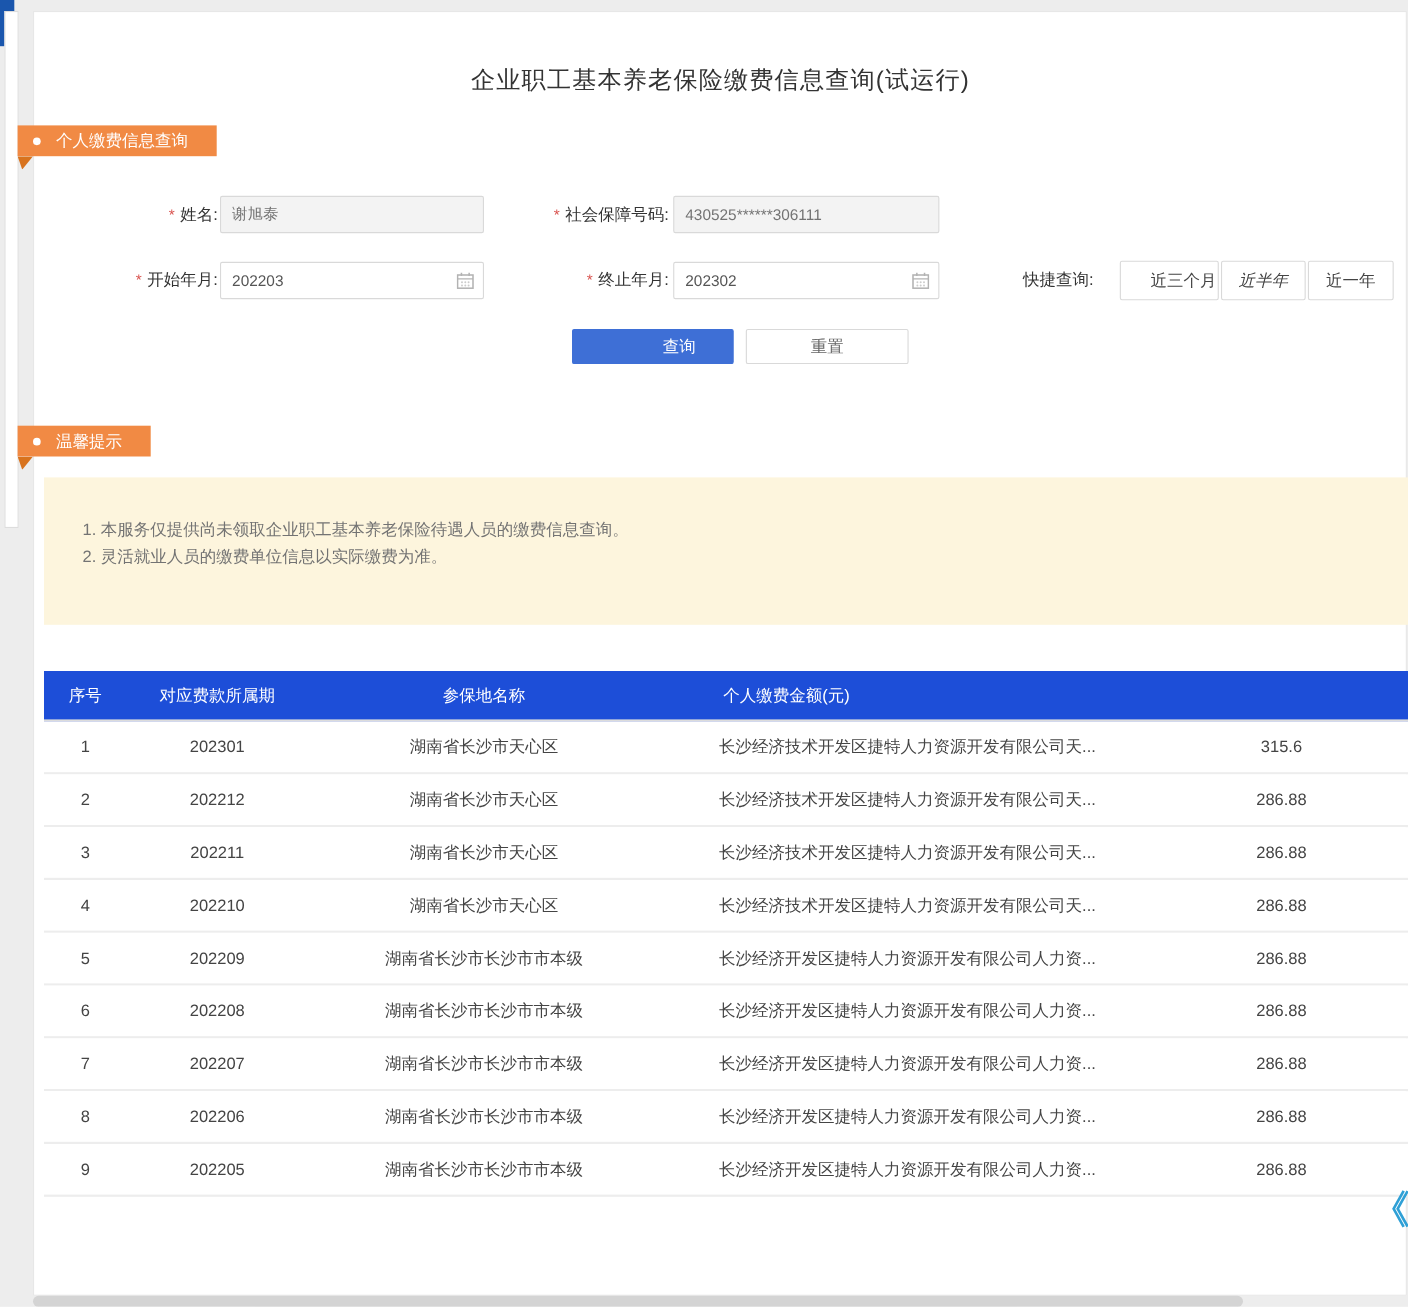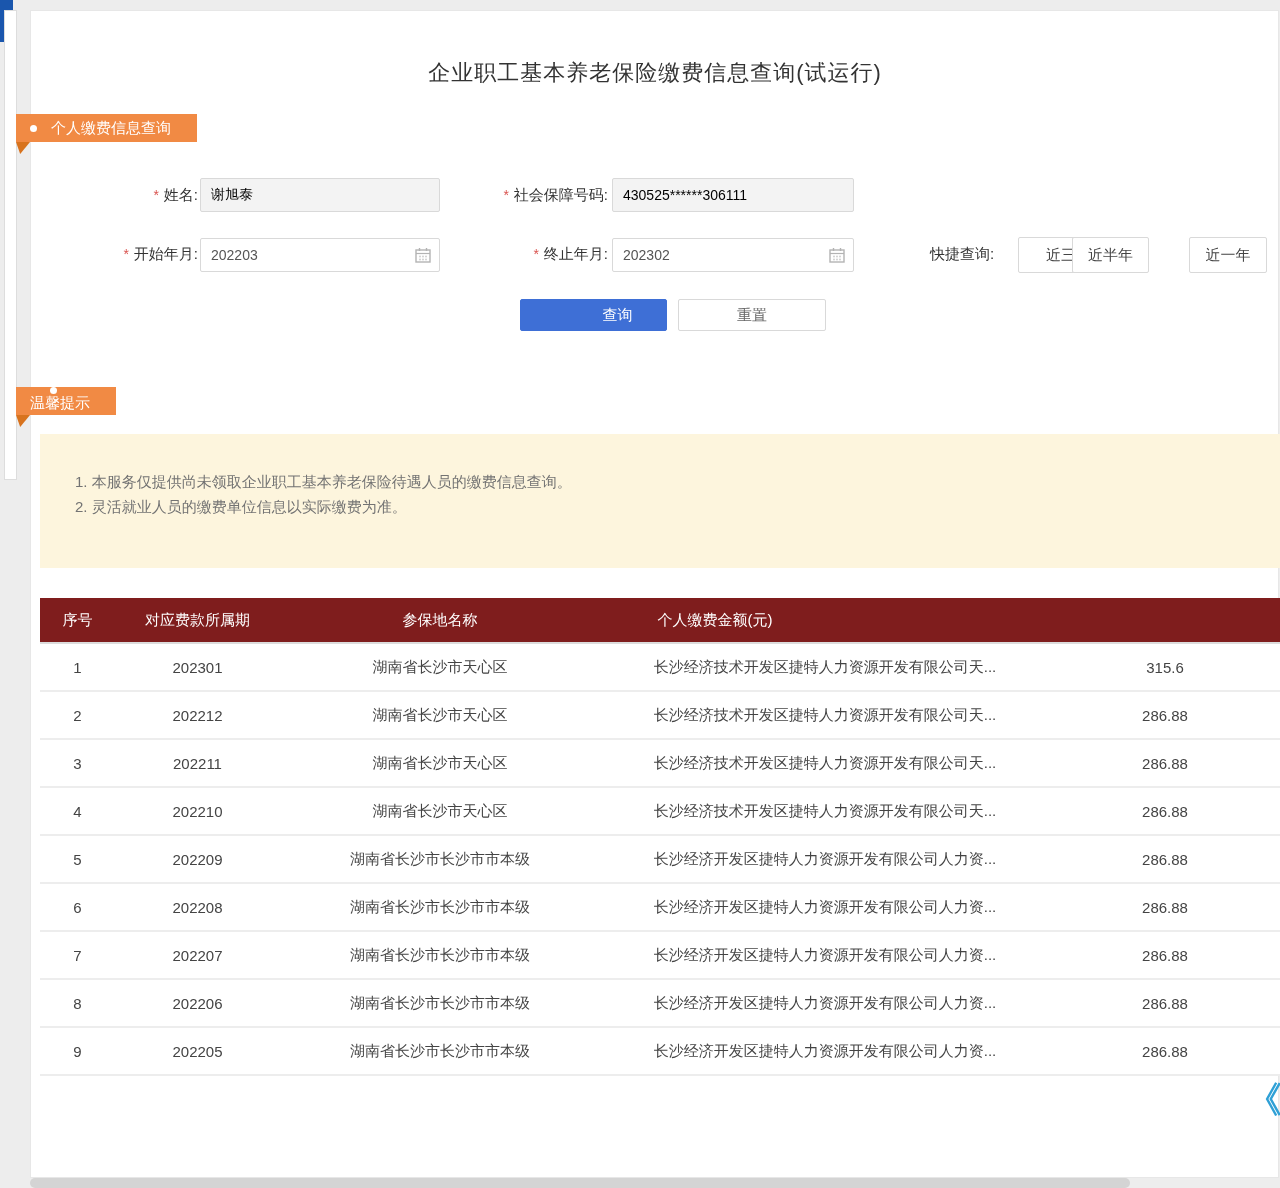--- a/index.html
+++ b/index.html
@@ -10,43 +10,43 @@
     color:#333;
   }
   .side-tab{position:absolute;left:0;top:8;width:13px;height:42px;background:#1a56ad;}
   .side-strip{position:absolute;left:4px;top:10px;width:11px;height:468px;background:#fff;border:1px solid #ddd;}
   .main{position:absolute;left:30px;top:10px;width:1249px;height:1168px;background:#fff;border:1px solid #e7e7e7;box-sizing:border-box;}
   .title{position:absolute;left:30px;top:58px;width:1250px;text-align:center;font-size:22px;color:#333;letter-spacing:1px;}
   .ribbon{position:absolute;left:16px;height:28px;background:#f18a44;color:#fff;font-size:15px;
           display:flex;align-items:center;padding:0 26px 0 14px;z-index:5;}
   .ribbon .dot{width:7px;height:7px;border-radius:50%;background:#fff;margin-right:14px;}
   .ribbon.r1{top:114px;}
-  .ribbon.r2{top:387px;flex-direction:column;}
+  .ribbon.r2{top:387px;}
   .fold{position:absolute;width:14px;height:12px;background:#d8731e;z-index:4;
         clip-path:polygon(0 0,100% 0,30% 100%);}
   .fold.f1{top:142px;left:16px;}
   .fold.f2{top:415px;left:16px;}
   .flabel{position:absolute;font-size:15px;color:#333;text-align:right;}
   .req{color:#d9534f;margin-right:5px;font-size:14px;}
   .tinput{position:absolute;height:34px;border:1px solid #d9d9d9;border-radius:2px;background:#fff;
           font-size:14px;color:#555;padding:0 10px;box-sizing:border-box;outline:none;
           font-family:"Liberation Sans","DejaVu Sans",sans-serif;}
-  .tinput.disabled{background:#f3f3f3;color:#000000;}
+  .tinput.disabled{background:#f3f3f3;color:#737373;}
   .cal{position:absolute;top:9px;right:9px;width:16px;height:16px;opacity:.75;}
   .quick-label{position:absolute;left:930px;top:245px;font-size:15px;color:#333;}
   .qbtn{position:absolute;top:237px;height:36px;background:#fff;border:1px solid #d9d9d9;border-radius:2px;
         font-size:15px;color:#444;display:flex;align-items:center;justify-content:center;cursor:pointer;box-sizing:border-box;}
   .btn{position:absolute;top:299px;height:32px;border-radius:2px;font-size:15px;display:flex;align-items:center;justify-content:center;cursor:pointer;box-sizing:border-box;}
   .btn.primary{left:520px;width:147px;background:#3e6fd6;color:#fff;border:1px solid #3e6fd6;padding-left:48px;}
   .btn.plain{left:678px;width:148px;background:#fff;color:#666;border:1px solid #d9d9d9;}
   .notice{position:absolute;left:40px;top:434px;width:1240px;height:134px;background:#fdf5dd;box-sizing:border-box;
           padding:38px 20px 0 35px;}
   .notice p{margin:0 0 6px 0;font-size:15px;color:#737373;line-height:19px;}
   .table{position:absolute;left:40px;top:598px;width:1240px;}
-  .thead{display:flex;height:44px;align-items:center;background:#7f1d1d;border-bottom:2px solid #dcdcdc;}
+  .thead{display:flex;height:44px;align-items:center;background:#1d4ed8;border-bottom:2px solid #dcdcdc;margin-top:12px;}
   .hcell{color:#fff;font-size:15px;text-align:center;}
   .trow{display:flex;height:46px;align-items:center;background:#fff;border-bottom:2px solid #ededed;}
   .cell{font-size:15px;color:#444;text-align:center;white-space:nowrap;overflow:hidden;}
   .col-0{width:75px;}
   .col-1{width:165px;}
   .col-2{width:320px;}
   .col-3{width:450px;}
   .col-4{width:230px;}
   .chevron{position:absolute;left:1246px;top:1080px;font-size:36px;color:#2fa0d6;font-weight:bold;cursor:pointer;line-height:40px;}
   .hscroll{position:absolute;left:30px;top:1178px;width:1100px;height:10px;background:#d4d4d4;border-radius:5px;cursor:pointer;}
@@ -105,21 +105,21 @@
   <circle cx="5" cy="9.5" r=".9" fill="#bbb"></circle>
     <circle cx="8" cy="9.5" r=".9" fill="#bbb"></circle>
     <circle cx="11" cy="9.5" r=".9" fill="#bbb"></circle>
   <circle cx="5" cy="12.5" r=".9" fill="#bbb"></circle>
     <circle cx="8" cy="12.5" r=".9" fill="#bbb"></circle>
     <circle cx="11" cy="12.5" r=".9" fill="#bbb"></circle>
 </svg>
 
 <div class="quick-label">快捷查询:</div>
 <div class="qbtn" style="left:1018px;width:90px;padding-left:26px;">近三个月</div>
-<div class="qbtn" style="left:1072px;width:77px;">近半年</div>
+<div class="qbtn" style="left:1110px;width:77px;font-style:italic;">近半年</div>
 <div class="qbtn" style="left:1189px;width:78px;">近一年</div>
 
 <div class="btn primary">查询</div>
 <div class="btn plain">重置</div>
 
 <div class="ribbon r2">
   <span class="dot"></span>
   <span>温馨提示</span>
 </div>
 <div class="fold f2"></div>

